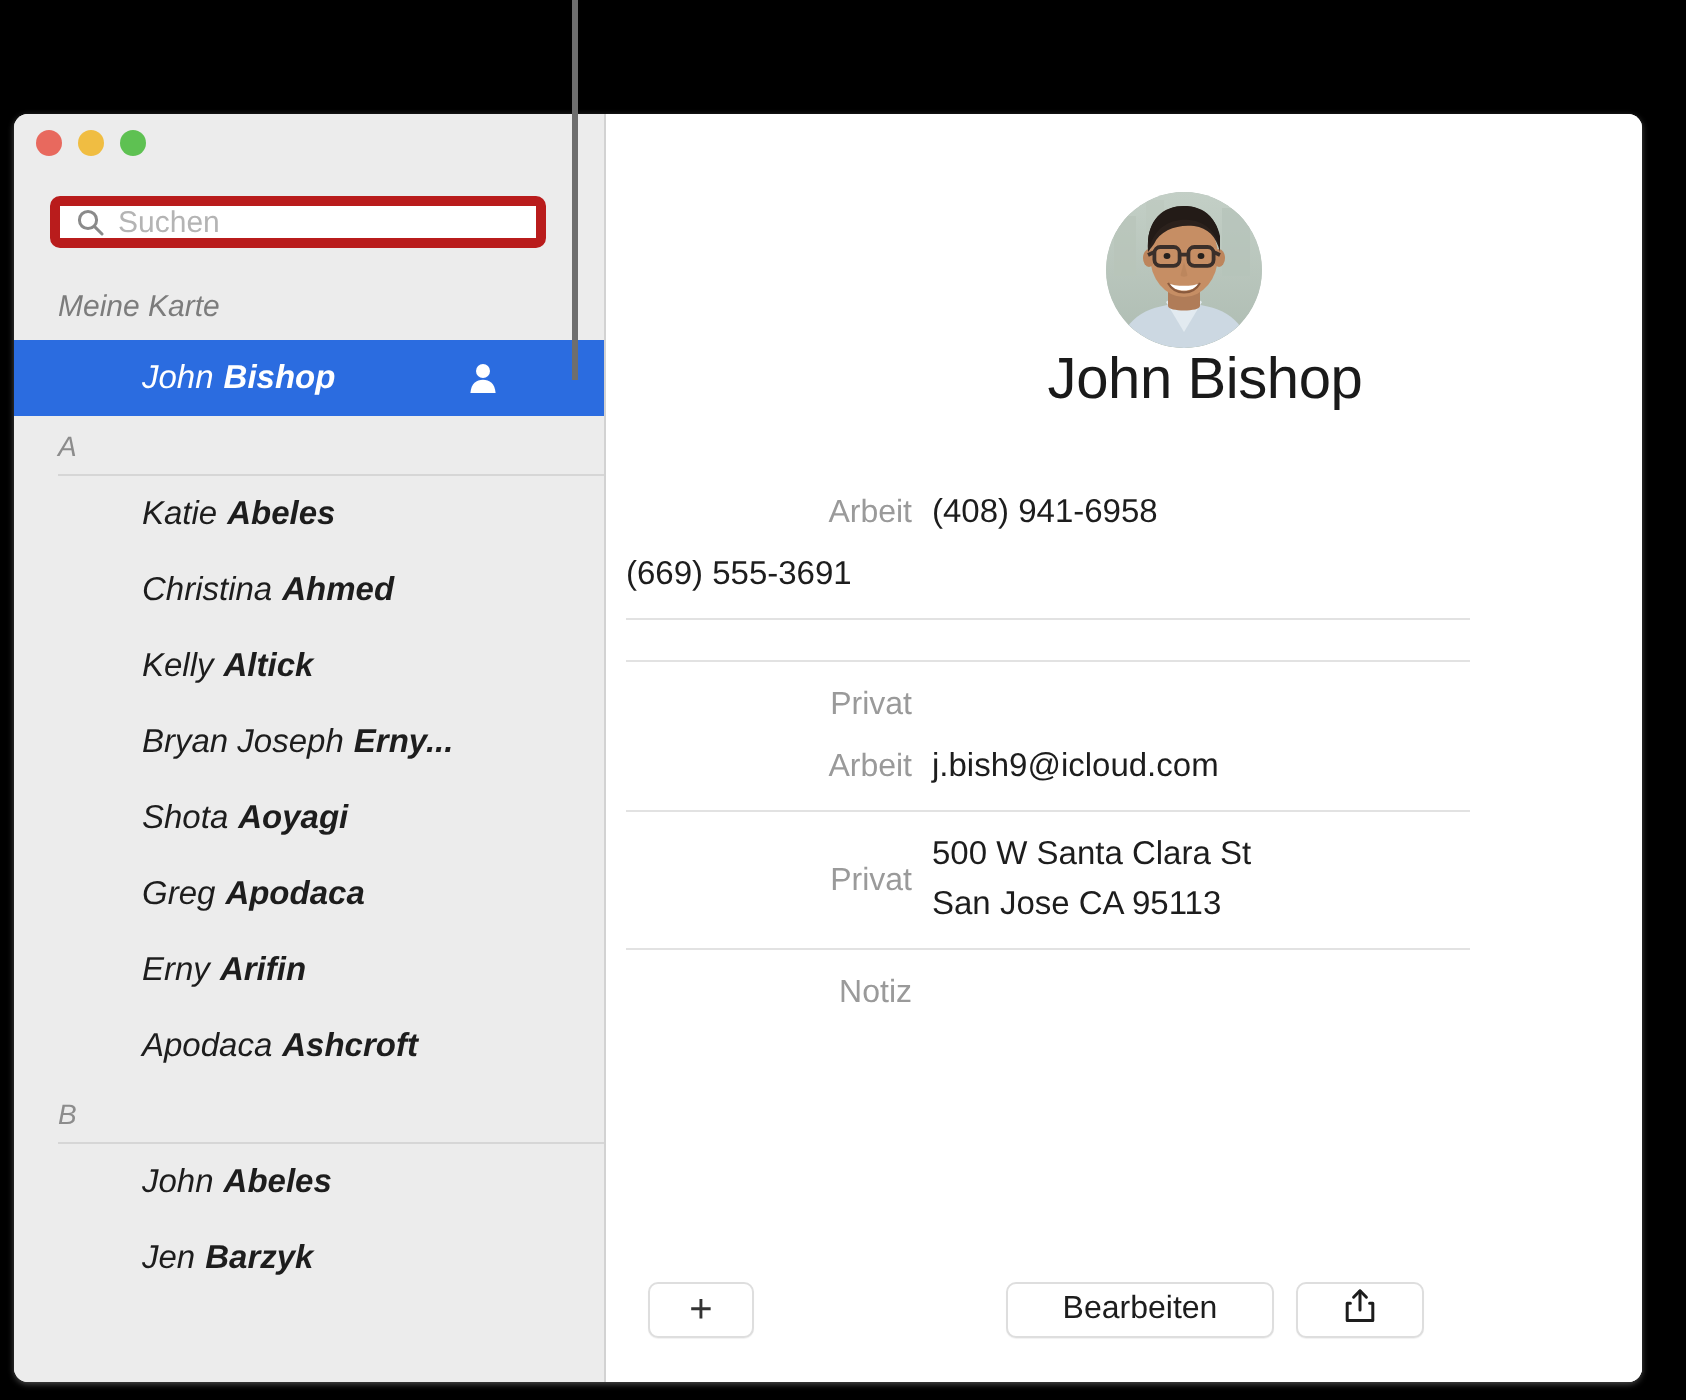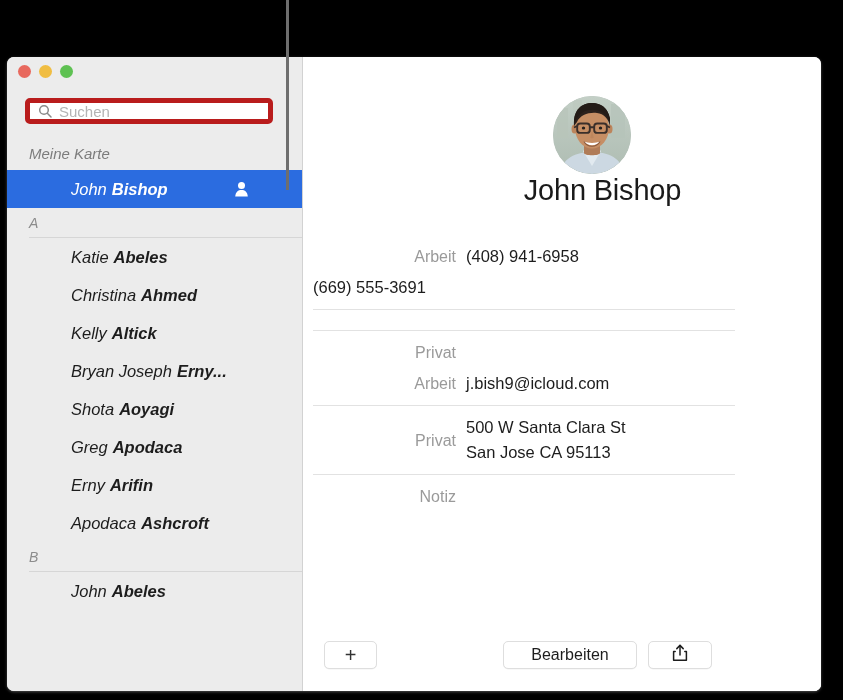--- a/index.html
+++ b/index.html
@@ -363,20 +363,24 @@
         <div class="contact-row">
           <span class="first">Apodaca</span>
           <span class="last">Ashcroft</span>
         </div>
 
         <div class="group-header letter">B</div>
 
         <div class="contact-row">
           <span class="first">John</span>
           <span class="last">Abeles</span>
+        </div>
+        <div class="contact-row">
+          <span class="first">Jen</span>
+          <span class="last">Barzyk</span>
         </div>
 
       </div>
     </div>
 
     <div class="detail">
 
       <div class="detail-header">
         <div class="avatar">
           <svg viewBox="0 0 78 78">

